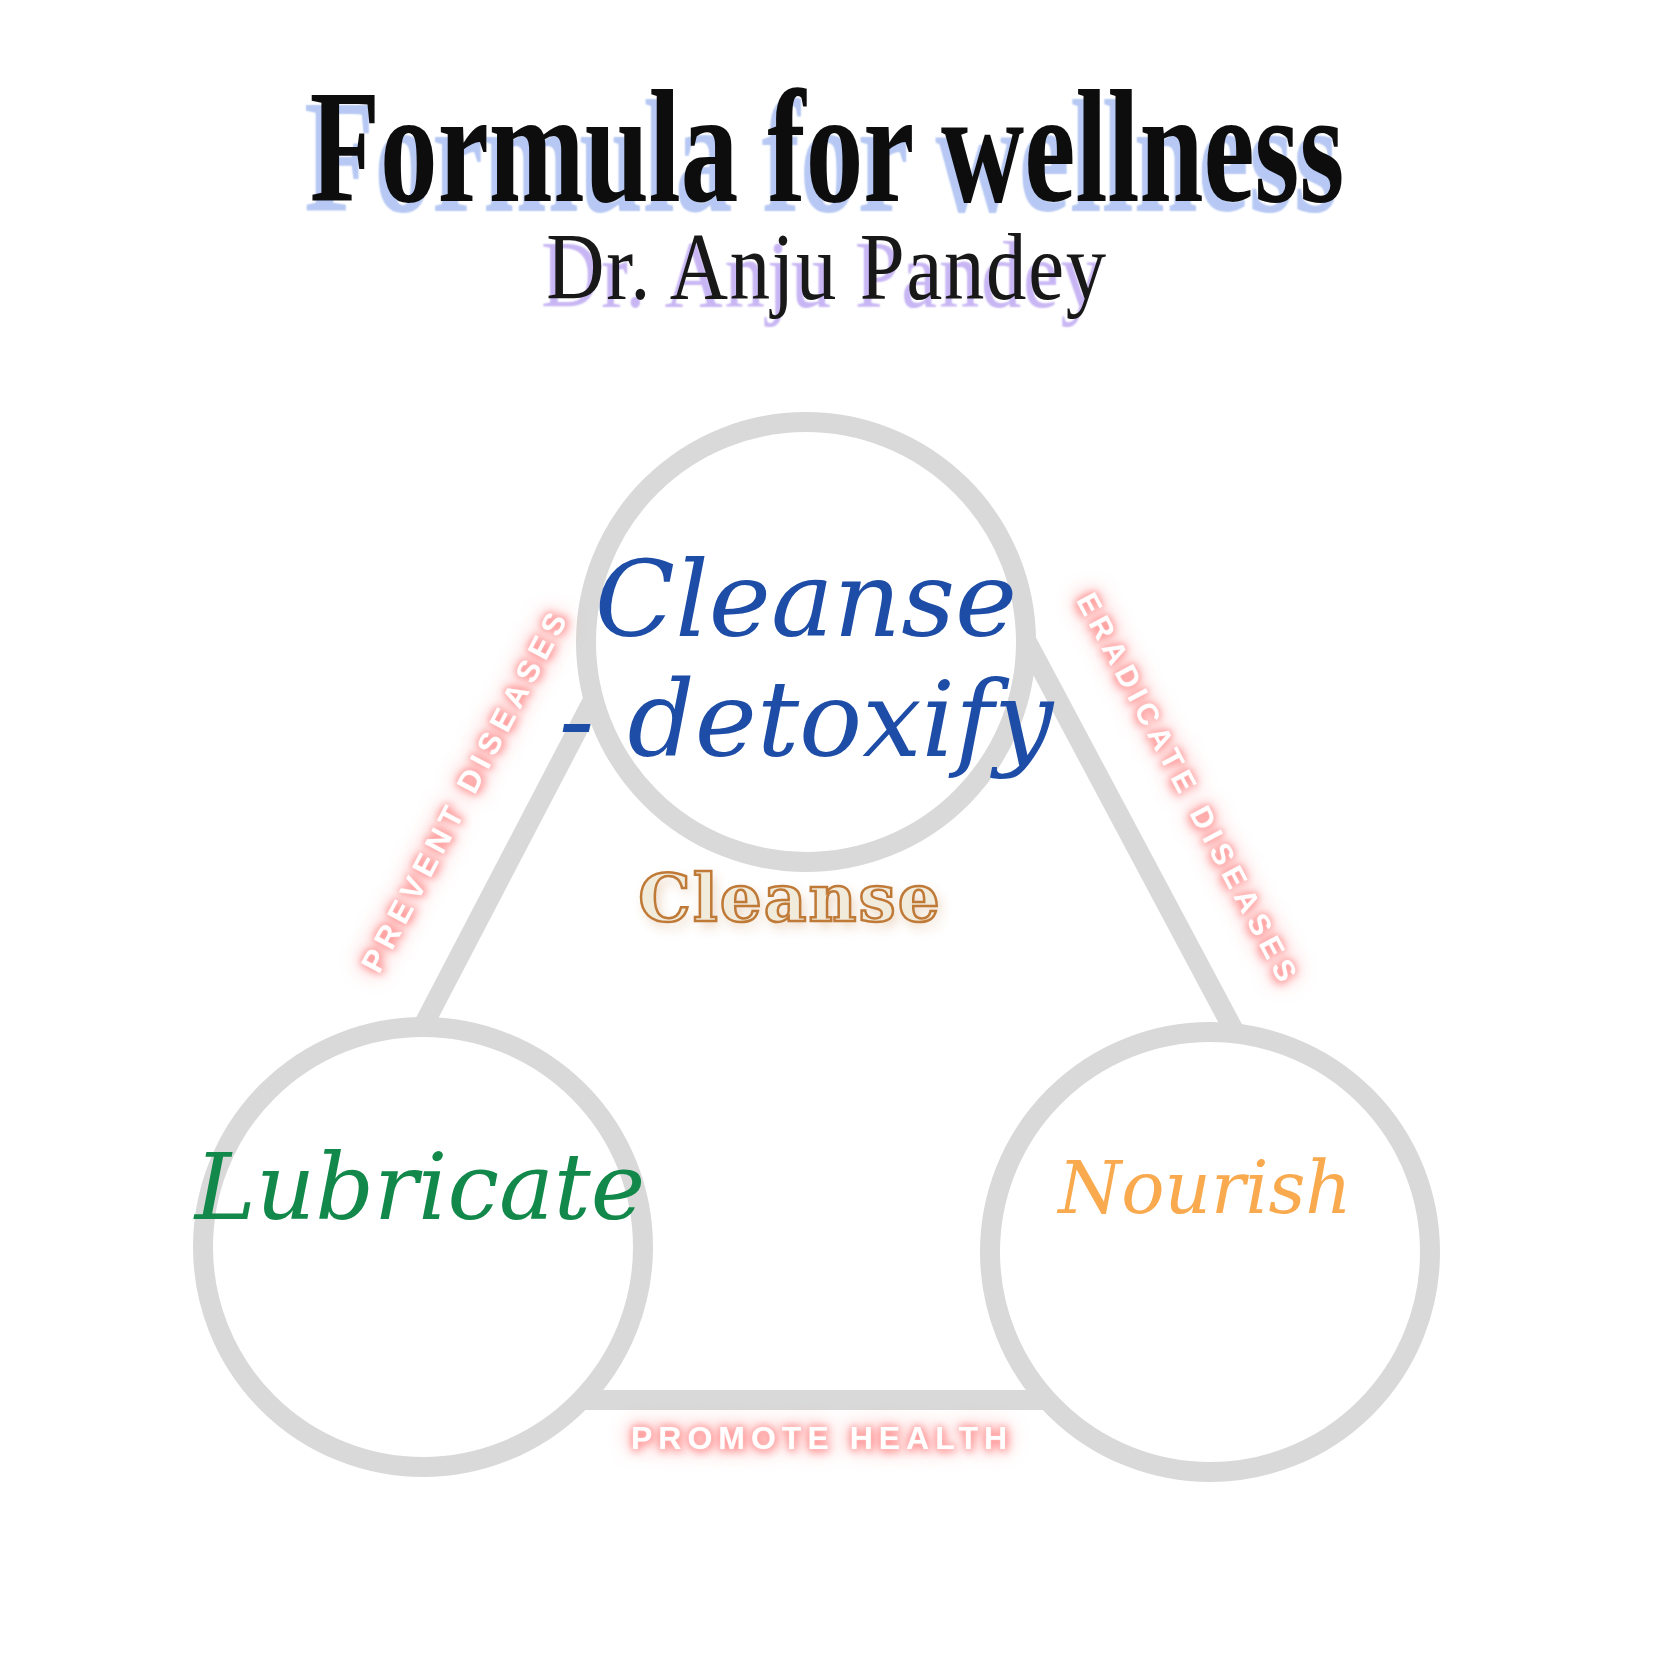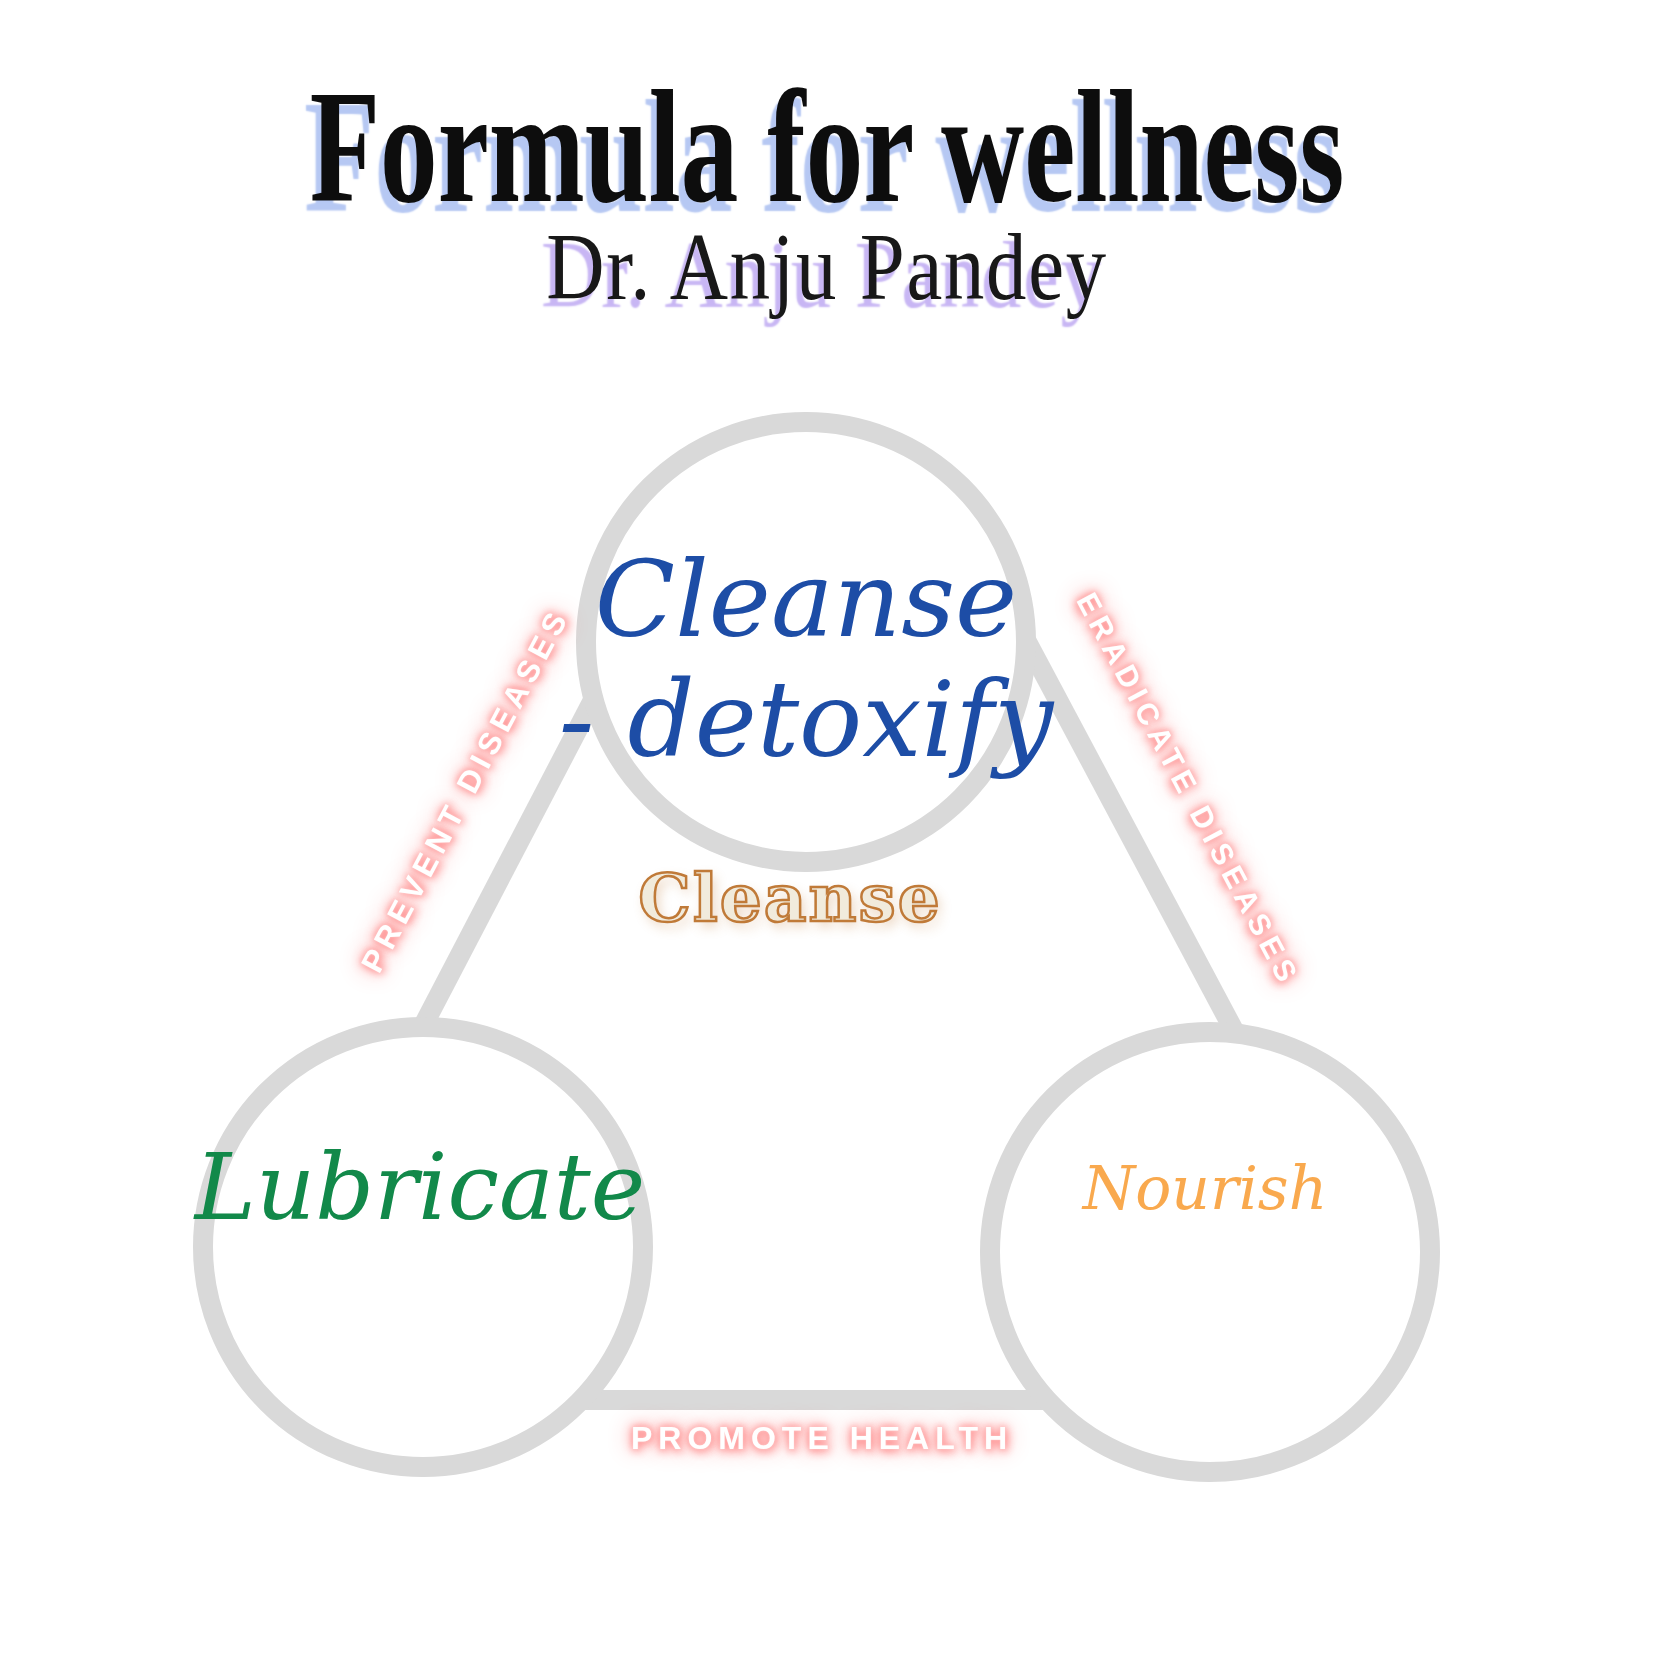--- a/index.html
+++ b/index.html
@@ -29,21 +29,21 @@
   }
 
   
   .script{
     position:absolute;text-align:center;
     font-family:"DejaVu Serif",serif;font-style:italic;font-weight:normal;
     white-space:nowrap;
   }
   .cleanse-label{left:486px;top:540px;width:640px;font-size:105px;line-height:120px;color:#1d4da6;}
   .lubricate-label{left:115px;top:1128px;width:610px;font-size:92px;line-height:120px;color:#12894a;}
-  .nourish-label{left:905px;top:1128px;width:600px;font-size:60px;line-height:120px;color:#f9a94e;}
+  .nourish-label{left:905px;top:1128px;width:600px;font-size:72px;line-height:120px;color:#f9a94e;}
 
   
   .center-block{
     position:absolute;left:490px;top:862px;width:600px;text-align:center;
     font-family:"DejaVu Serif",serif;font-weight:bold;
     font-size:66px;line-height:72px;letter-spacing:2px;
     color:#f1ebdc;
     -webkit-text-stroke:2.5px #c07a38;
     text-shadow:4px 6px 12px rgba(192,122,56,0.30);
   }

